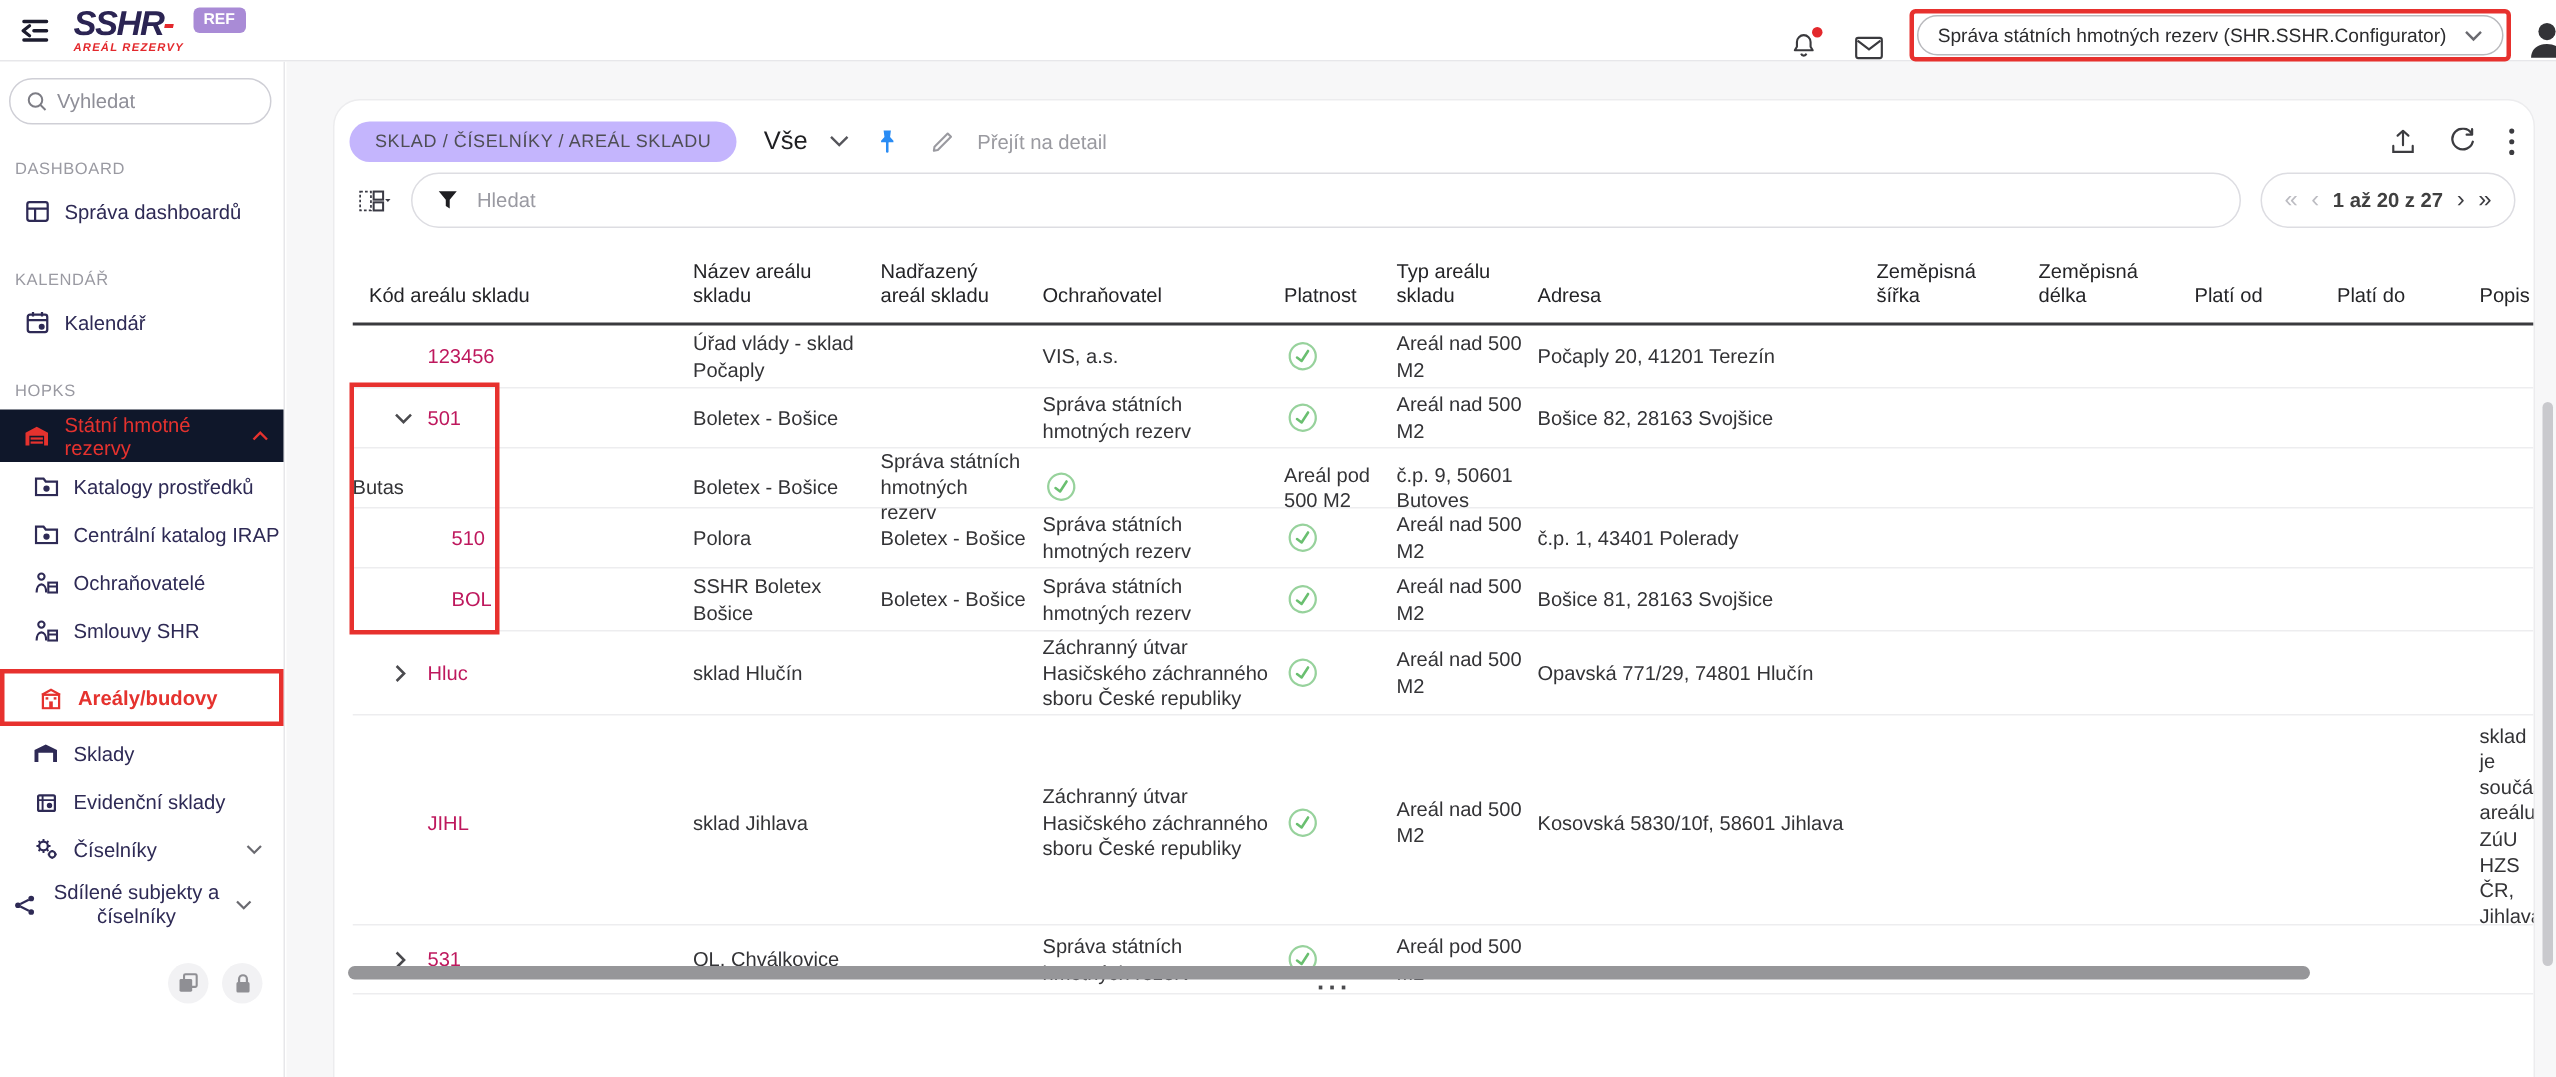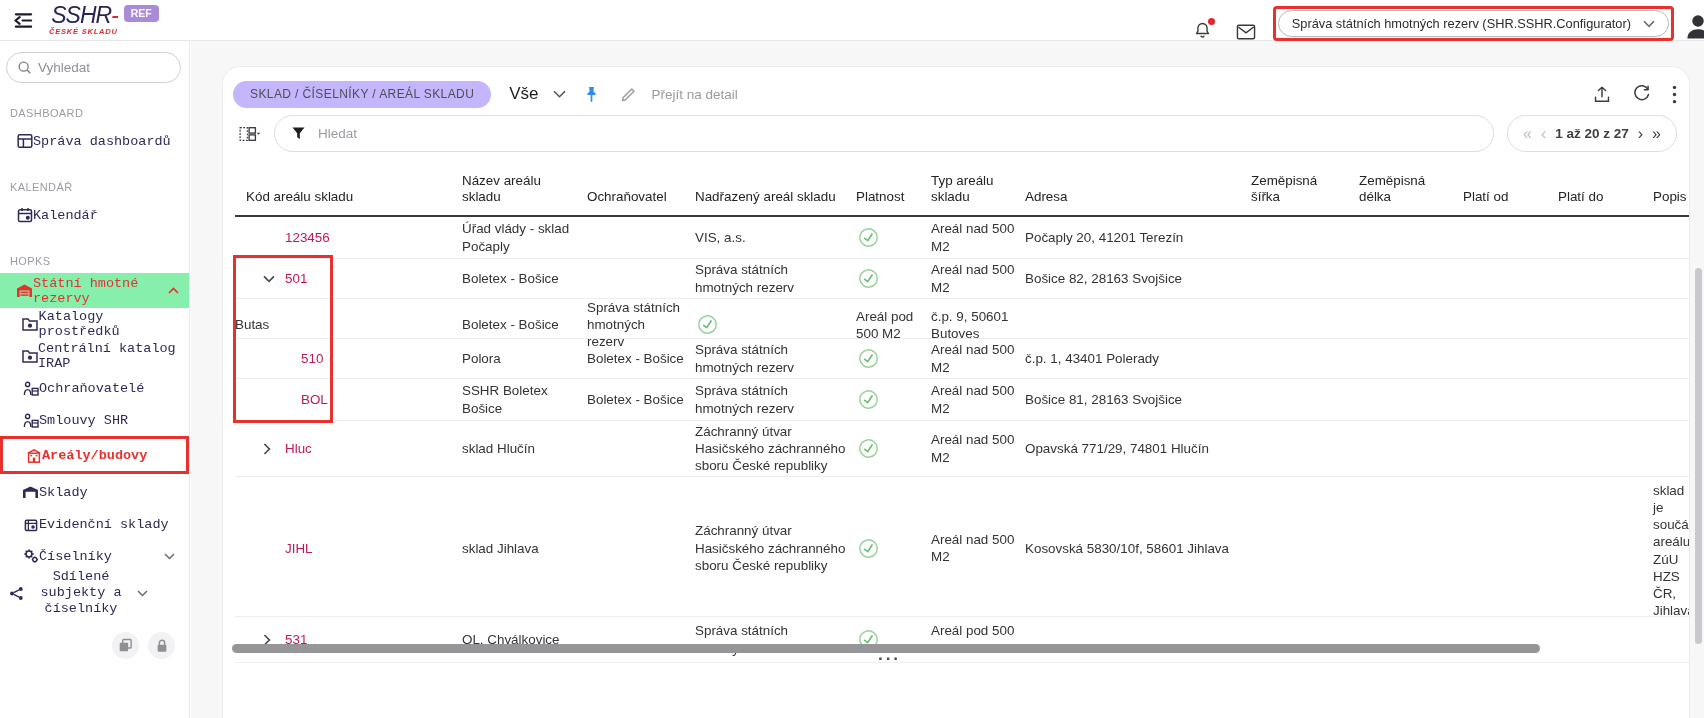--- a/index.html
+++ b/index.html
@@ -3,47 +3,47 @@
 <meta charset="utf-8">
 <style>
   * { margin:0; padding:0; box-sizing:border-box; }
   html,body { width:1704px; height:718px; overflow:hidden; }
   body { font-family:"Liberation Sans","DejaVu Sans",sans-serif; background:#fff; position:relative; color:#2b2b2e; }
 
   
   .topbar { position:absolute; left:0; top:0; width:1704px; height:41px; background:#fff; border-bottom:1px solid #e7e7ea; display:flex; align-items:center; z-index:30; }
   .burger { margin-left:12px; cursor:pointer; display:flex; align-items:center; }
   .logoblock { margin-left:14px; display:flex; flex-direction:column; line-height:1; }
-  .logotitle { font-style:italic; font-weight:normal; font-size:23px; letter-spacing:-1px; color:#2b2453;text-align:right; }
+  .logotitle { font-style:italic; font-weight:bold; font-size:23px; letter-spacing:-1px; color:#2b2453; }
   .logotitle .reddash { color:#e3282c; }
   .logosub { font-style:italic; font-weight:bold; font-size:7.5px; color:#e3282c; letter-spacing:.8px; margin-top:1px; }
   .badge { margin:-14px 0 0 6px; background:#a98bd6; color:#fff; font-size:10.5px; font-weight:bold; padding:2px 7px; border-radius:4px; height:17px; line-height:13px; }
   .top-right { position:absolute; right:0; top:0; height:41px; display:flex; align-items:flex-end; }
   .iconbtn { position:relative; display:flex; align-items:center; cursor:pointer; }
   .belldot { position:absolute; top:-1px; right:-2px; width:7px; height:7px; background:#e3282c; border-radius:50%; }
   .annbox { border:3px solid #e7312e; border-radius:4px; padding:1px 2px; margin-left:16px; }
   .pillrole { height:27px; border:1px solid #b9b9bd; border-radius:14px; display:flex; align-items:center; gap:12px; padding:0 13px; font-size:12.8px; color:#2c2c2e; background:#fff; cursor:pointer; white-space:nowrap; }
   .avatar { margin-left:9px; margin-right:-9px; }
 
   
   .sidebar { position:absolute; left:0; top:41px; width:190px; height:677px; background:#fff; border-right:1px solid #e7e7ea; z-index:20; }
   .s-search { margin:11px 8px 0 6px; height:31px; border:1px solid #cfcfd6; border-radius:16px; display:flex; align-items:center; padding:0 10px; gap:6px; background:#fff; }
   .s-search input { border:none; outline:none; flex:1; font-size:13.5px; color:#444; width:100px; font-family:inherit; background:transparent; }
   .s-search input::placeholder { color:#8f8f98; }
   .sec-label { margin:24px 12px 6px 10px; font-size:11px; color:#9a9aa2; letter-spacing:.4px; }
-  .sitem { height:32px; display:flex; align-items:center; padding-left:16px; font-size:13.5px; color:#2e2a55; font-weight:500; cursor:pointer;font-family:Liberation Mono, monospace; }
+  .sitem { height:32px; display:flex; align-items:center; gap:10px; padding-left:16px; font-size:13.5px; color:#2e2a55; font-weight:500; cursor:pointer; }
   .sitem .icn { width:17px; display:flex; justify-content:center; color:#2e2a55; }
   .sitem.sub { padding-left:22px; }
-  .sitem.active { background:#86efac; color:#e5322e; height:35px; padding-right:10px; }
+  .sitem.active { background:#0f172a; color:#e5322e; height:35px; padding-right:10px; }
   .sitem.active .icn { color:#e5322e; }
   .sitem.active .grow { flex:1; }
   .sitem .grow { flex:1; }
   .sel-red { color:#e5322e !important; font-weight:bold; }
   .sel-red .icn { color:#e5322e; }
-  .ann-side { border:3px solid #e7312e; margin:0 0 2px 0; }
+  .ann-side { border:3px solid #e7312e; margin:10px 0 2px 0; }
   .twoline { height:42px; line-height:1.2;text-align:center; }
   .twoline .lbl2 { width:112px; }
   .side-bottom { display:flex; justify-content:flex-end; gap:9px; padding:18px 14px 0 0; }
   .circ { width:27px; height:27px; border-radius:50%; background:#f2f2f4; display:flex; align-items:center; justify-content:center; cursor:pointer; }
 
   
   .main-bg { position:absolute; left:191px; top:41px; right:0; bottom:0; background:#f7f7f8; }
   .card { position:absolute; left:222px; top:66px; width:1468px; height:652px; background:#fff; border:1px solid #ececee; border-bottom:none; border-radius:18px 18px 0 0; z-index:5; }
 
   .tb1 { position:absolute; top:9px; left:10px; right:0; height:36px; display:flex; align-items:center; }
@@ -91,21 +91,21 @@
 
 <div class="topbar">
   <div class="burger">
     <svg width="23" height="19" viewBox="0 0 24 20">
         <path d="M4 3.5h16M11 10h9M4 16.5h16" stroke="#1c1c2e" stroke-width="2.3" fill="none" stroke-linecap="round"></path>
         <path d="M8 6.5L3.5 10L8 13.5" stroke="#1c1c2e" stroke-width="2.3" fill="none" stroke-linecap="round" stroke-linejoin="round"></path>
       </svg>
   </div>
   <div class="logoblock">
     <div class="logotitle"><span>SSHR</span><span class="reddash">-</span></div>
-    <div class="logosub">ČESKÉ SKLADU</div>
+    <div class="logosub">AREÁL REZERVY</div>
   </div>
   <div class="badge">REF</div>
 
   <div class="top-right">
     <div class="iconbtn">
       <svg width="21" height="22" viewBox="0 0 24 24">
           <path d="M12 4.5a5.2 5.2 0 0 1 5.2 5.2v3.6l1.6 2.7H5.2l1.6-2.7V9.7A5.2 5.2 0 0 1 12 4.5z" fill="none" stroke="#3a3a3e" stroke-width="1.6" stroke-linejoin="round"></path>
           <path d="M10 18.6a2.1 2.1 0 0 0 4 0" fill="none" stroke="#3a3a3e" stroke-width="1.6"></path>
         </svg>
       <span class="belldot"></span>
@@ -365,22 +365,22 @@
       <span class="plabel">1 až 20 z 27</span>
       <span class="nav on">›</span>
       <span class="nav on">»</span>
     </div>
   </div>
 
   <div class="tablewrap">
     <div class="thead">
       <div class="hc" style="padding-left:11px">Kód areálu skladu</div>
       <div class="hc">Název areálu skladu</div>
+      <div class="hc">Nadřazený areál skladu</div>
       <div class="hc">Ochraňovatel</div>
-      <div class="hc">Nadřazený areál skladu</div>
       <div class="hc">Platnost</div>
       <div class="hc">Typ areálu skladu</div>
       <div class="hc">Adresa</div>
       <div class="hc">Zeměpisná šířka</div>
       <div class="hc">Zeměpisná délka</div>
       <div class="hc">Platí od</div>
       <div class="hc">Platí do</div>
       <div class="hc">Popis</div>
     </div>
     <div>

